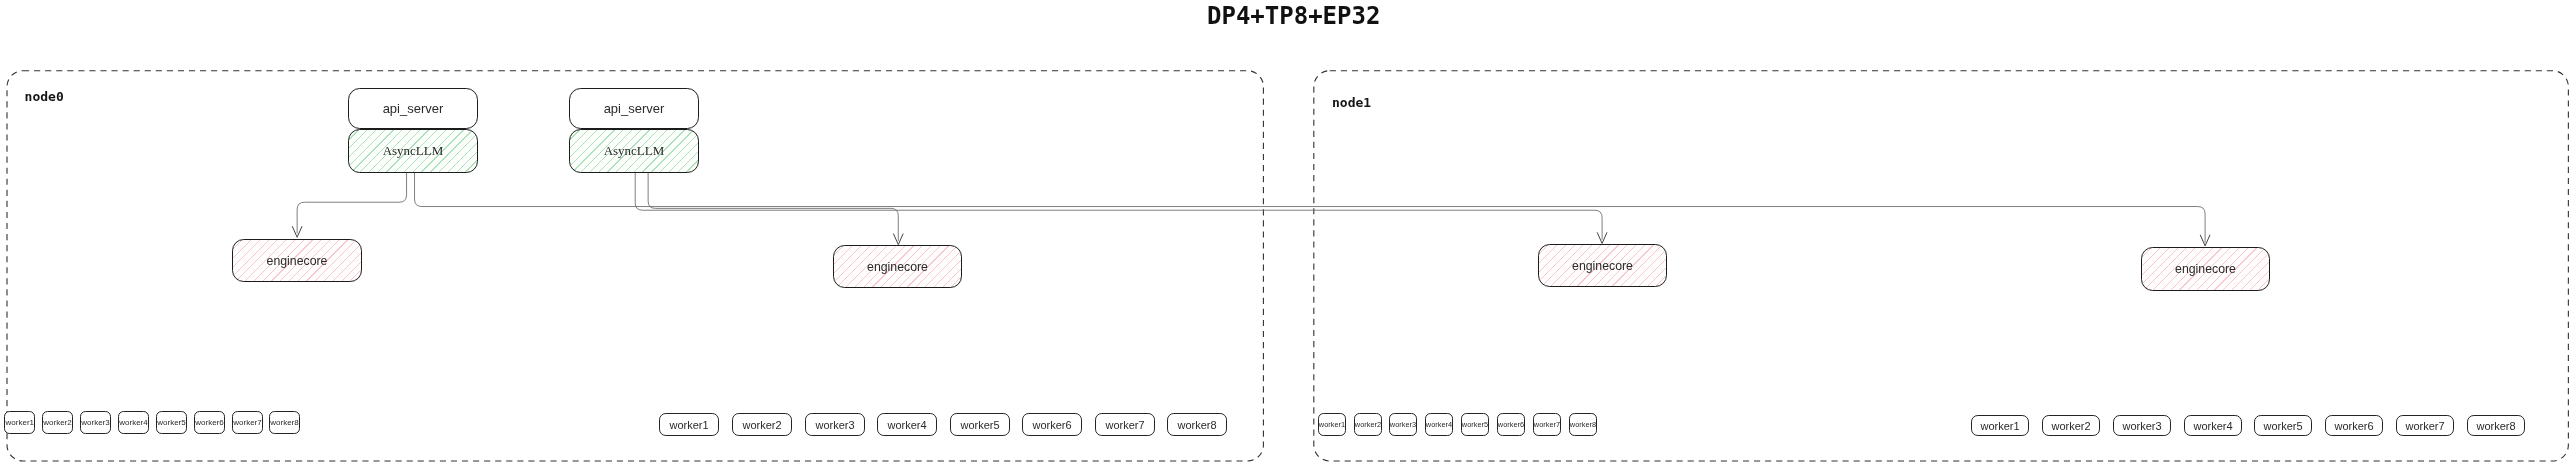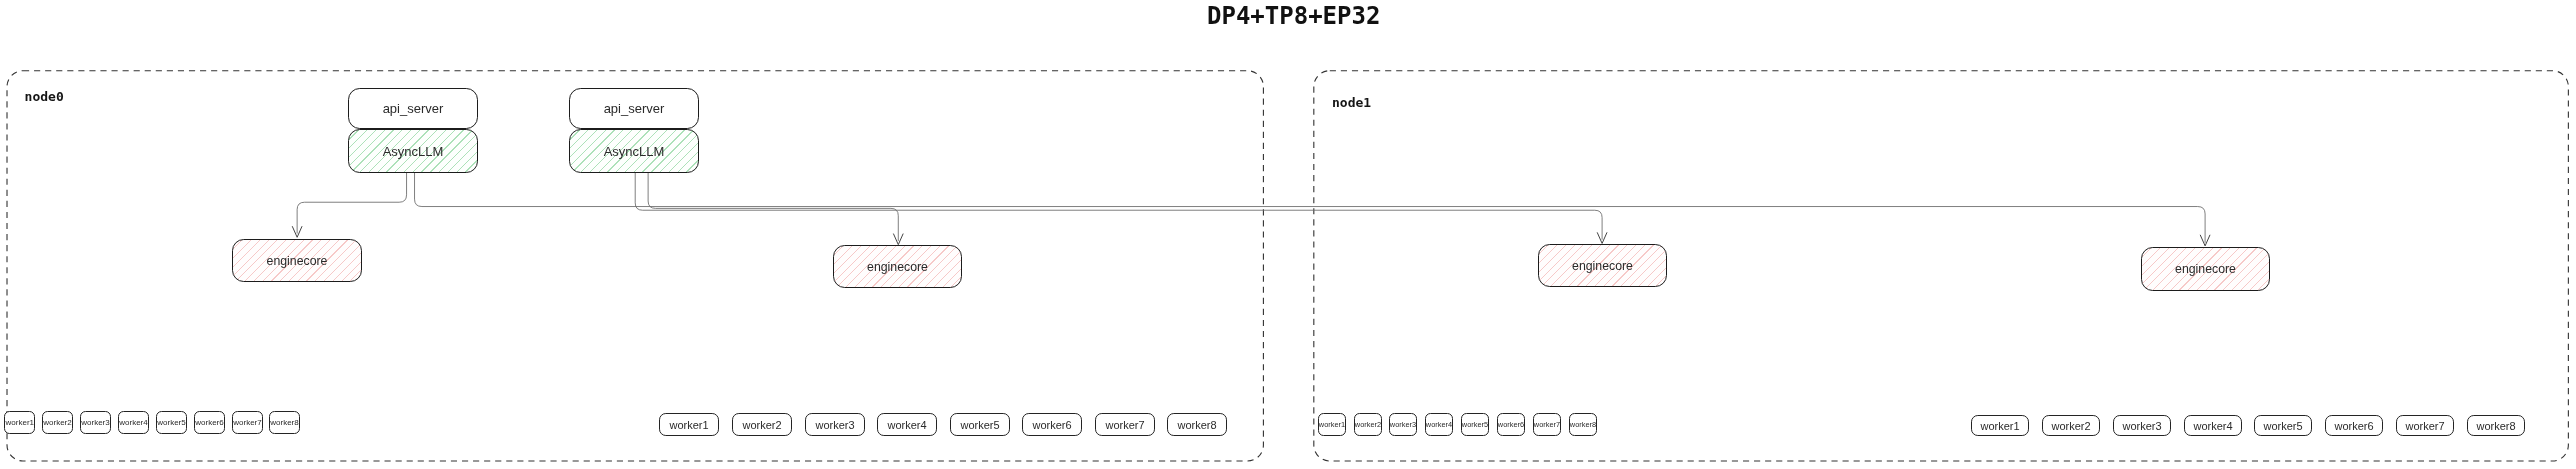--- a/index.html
+++ b/index.html
@@ -24,20 +24,21 @@
     position:absolute;display:flex;align-items:center;justify-content:center;
     border:1.4px solid #1c1c1c;border-radius:11.7px;background:#ffffff;
     color:#2a2a2a;font-size:13px;white-space:nowrap;box-sizing:border-box;
   }
   .hatch-green{
     background:
       repeating-linear-gradient(135deg,
         rgba(120,205,140,0.60) 0px, rgba(120,205,140,0.60) 0.9px,
         transparent 0.9px, transparent 6.2px),
       #fdfffd;
+    font-family: Liberation Serif, serif;
   }
   .hatch-pink{
     background:
       repeating-linear-gradient(135deg,
         rgba(238,150,148,0.50) 0px, rgba(238,150,148,0.50) 0.8px,
         transparent 0.8px, transparent 6.2px),
       #fffdfd;
   }
   .ec-small{font-size:12.3px;}
   .worker{

